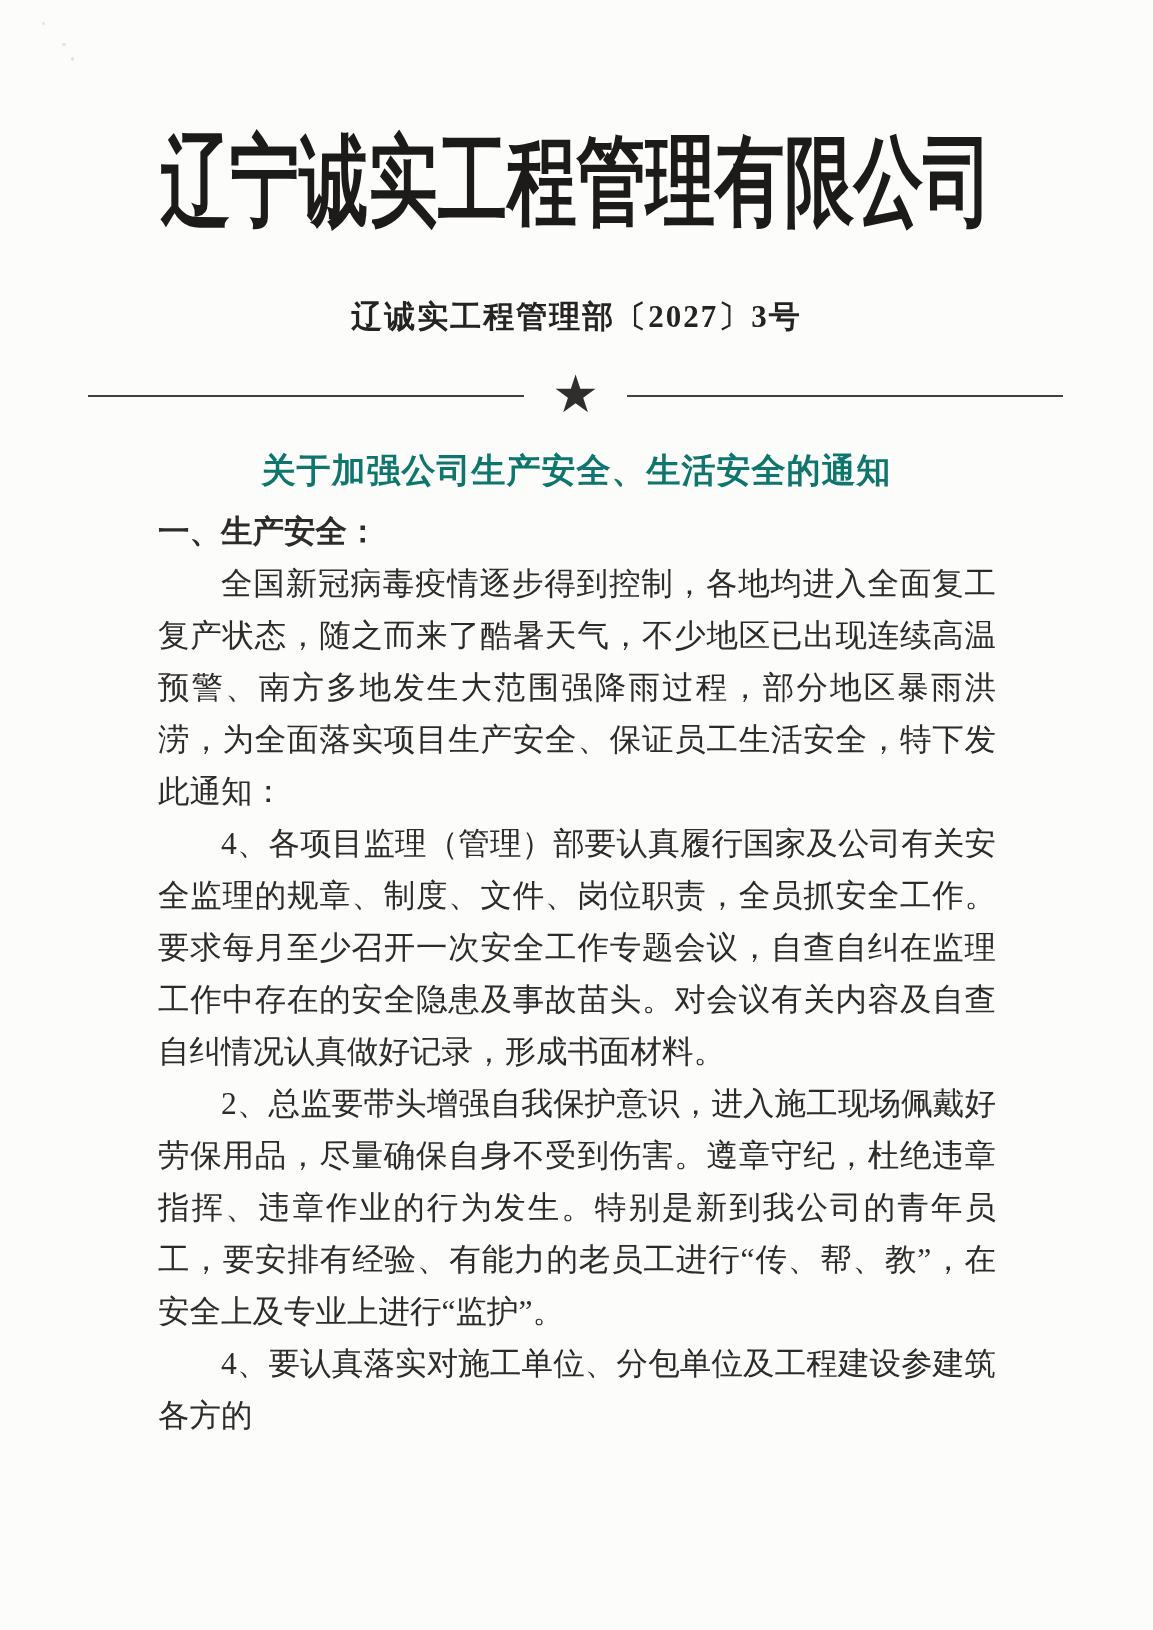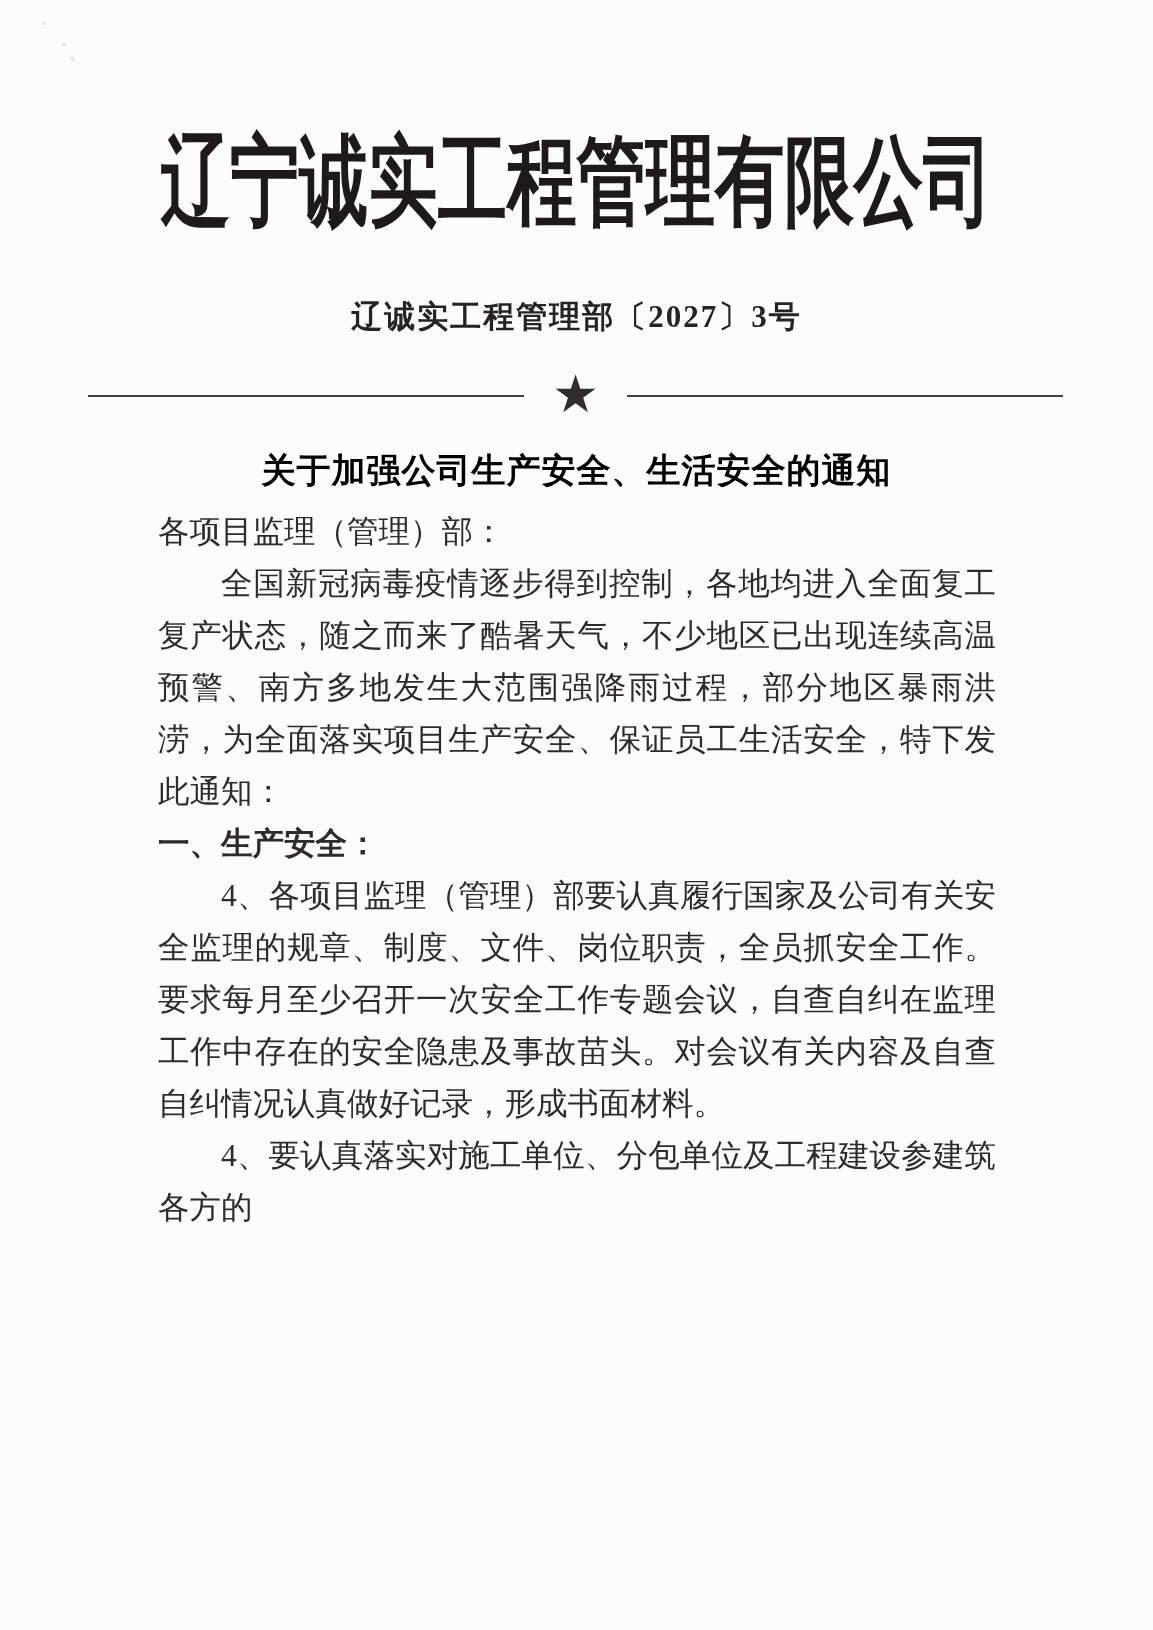--- a/index.html
+++ b/index.html
@@ -56,21 +56,21 @@
   .separator .star{
     font-family:"DejaVu Sans",sans-serif;
     font-size:52px;line-height:1;
     color:#2f2e2d;
     transform:translateY(-2px);
   }
   .notice-title{
     position:absolute;top:448px;left:0;right:0;
     text-align:center;
     font-size:34px;font-weight:bold;
-    color:#000000;
+    color:#0f766e;
     letter-spacing:1px;
   }
   .body-text{
     position:absolute;top:506px;left:158px;width:838px;
     font-size:31.5px;line-height:52px;
     text-align:justify;
     text-justify:inter-character;
     color:var(--ink);
   }
   .body-text p{margin:0;}
@@ -92,28 +92,28 @@
 
   <div class="separator">
     <span class="rule"></span>
     <span class="star">★</span>
     <span class="rule"></span>
   </div>
 
   <h2 class="notice-title">关于加强公司生产安全、生活安全的通知</h2>
 
   <div class="body-text">
-    <p class="salutation">各项目监理（管理）部：</p>
     <div>
+
+        <p class="para bold">一、生产安全：</p>
 
         <p class="para indent">全国新冠病毒疫情逐步得到控制，各地均进入全面复工复产状态，随之而来了酷暑天气，不少地区已出现连续高温预警、南方多地发生大范围强降雨过程，部分地区暴雨洪涝，为全面落实项目生产安全、保证员工生活安全，特下发此通知：</p>
 
-        <p class="para bold">一、生产安全：</p>
-
         <p class="para indent">4、各项目监理（管理）部要认真履行国家及公司有关安全监理的规章、制度、文件、岗位职责，全员抓安全工作。要求每月至少召开一次安全工作专题会议，自查自纠在监理工作中存在的安全隐患及事故苗头。对会议有关内容及自查自纠情况认真做好记录，形成书面材料。</p>
 
+        <p class="para indent">2、总监要带头增强自我保护意识，进入施工现场佩戴好劳保用品，尽量确保自身不受到伤害。遵章守纪，杜绝违章指挥、违章作业的行为发生。特别是新到我公司的青年员工，要安排有经验、有能力的老员工进行“传、帮、教”，在安全上及专业上进行“监护”。</p>
 
 
         <p class="para indent">4、要认真落实对施工单位、分包单位及工程建设参建筑各方的</p>
       </div>
   </div>
 
 </div>
 
 </body></html>

